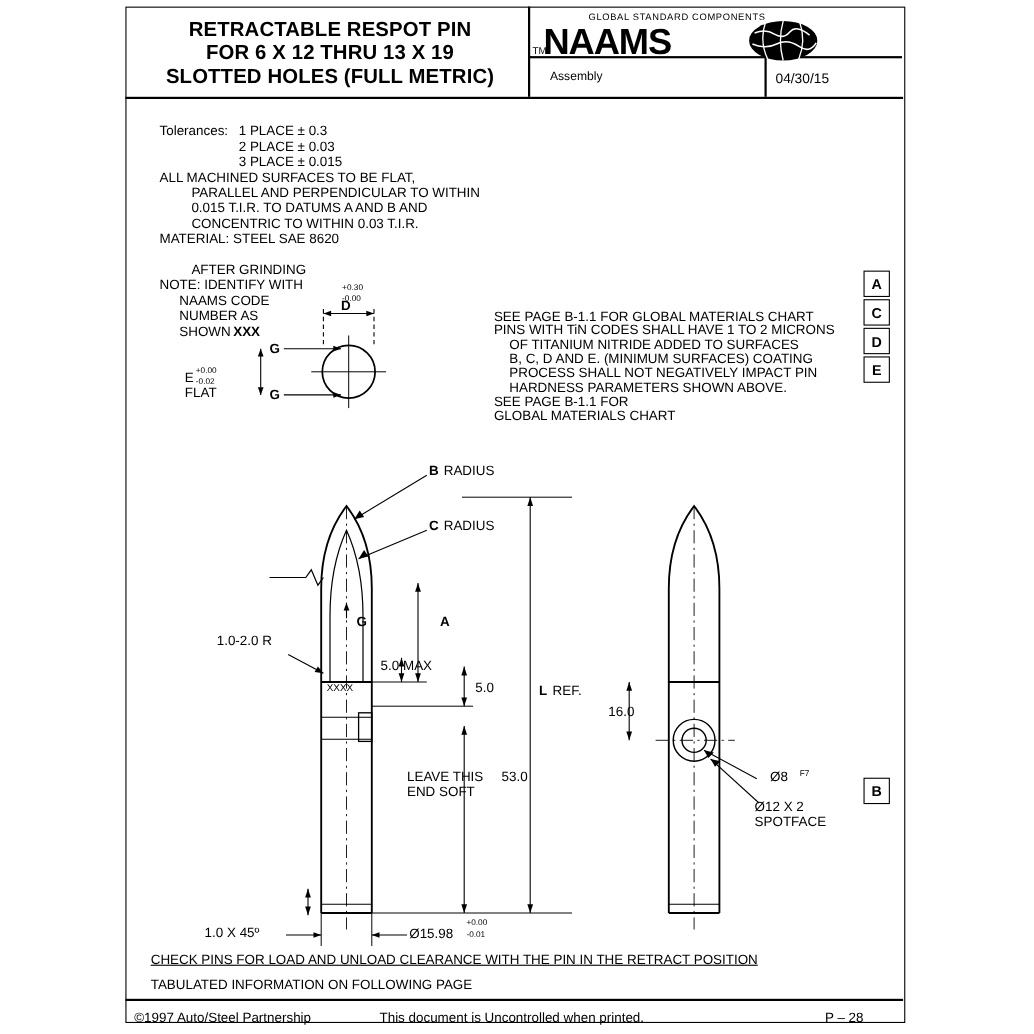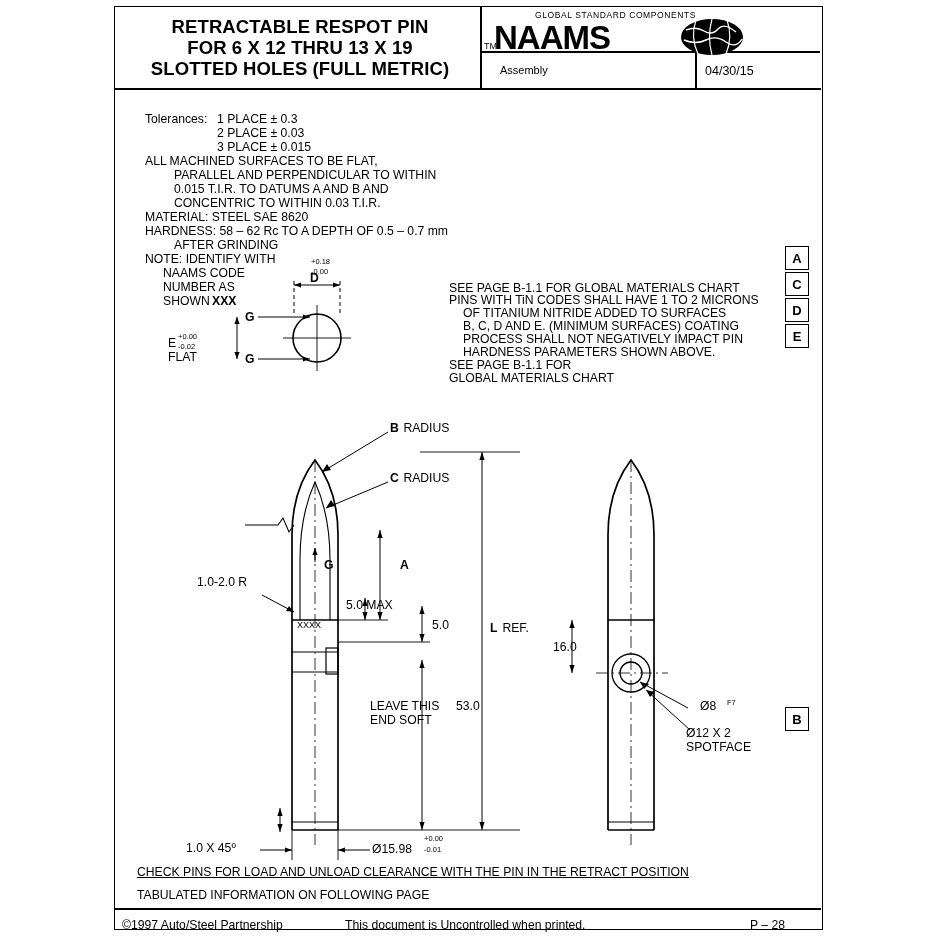--- a/index.html
+++ b/index.html
@@ -83,21 +83,20 @@
   <div class="t" style="left:145px;top:112px;">Tolerances:</div>
   <div class="t" style="left:217px;top:112px;">1 PLACE ± 0.3</div>
   <div class="t" style="left:217px;top:126px;">2 PLACE ± 0.03</div>
   <div class="t" style="left:217px;top:140px;">3 PLACE ± 0.015</div>
 
   <div class="t" style="left:145px;top:154px;">ALL MACHINED SURFACES TO BE FLAT,</div>
   <div class="t" style="left:174px;top:168px;">PARALLEL AND PERPENDICULAR TO WITHIN</div>
   <div class="t" style="left:174px;top:182px;">0.015 T.I.R. TO DATUMS A AND B AND</div>
   <div class="t" style="left:174px;top:196px;">CONCENTRIC TO WITHIN 0.03 T.I.R.</div>
   <div class="t" style="left:145px;top:210px;text-align:center;">MATERIAL: STEEL SAE 8620</div>
-  <div class="t" style="left:145px;top:224px;">HARDNESS: 58 – 62 Rc TO A DEPTH OF 0.5 – 0.7 mm</div>
   <div class="t" style="left:174px;top:238px;">AFTER GRINDING</div>
   <div class="t" style="left:145px;top:252px;">NOTE: IDENTIFY WITH</div>
   <div class="t" style="left:163px;top:266px;">NAAMS CODE</div>
   <div class="t" style="left:163px;top:280px;">NUMBER AS</div>
   <div class="t" style="left:163px;top:294px;">SHOWN </div>
   <div class="tb" style="left:212px;top:294px;">XXX</div>
 
   <div class="t" style="left:449px;top:281px;">SEE PAGE B-1.1 FOR GLOBAL MATERIALS CHART</div>
   <div class="t" style="left:449px;top:293px;">PINS WITH TiN CODES SHALL HAVE 1 TO 2 MICRONS</div>
   <div class="t" style="left:463px;top:306px;">OF TITANIUM NITRIDE ADDED TO SURFACES</div>
@@ -123,21 +122,21 @@
     <line x1="8" y1="62" x2="60" y2="62" stroke="#000" stroke-width="1"></line>
     <polygon points="60,62 53,59.4 53,64.6" fill="#000"></polygon>
     <line x1="8" y1="104" x2="60" y2="104" stroke="#000" stroke-width="1"></line>
     <polygon points="60,104 53,101.4 53,106.6" fill="#000"></polygon>
 
     <line x1="-13" y1="62" x2="-13" y2="104" stroke="#000" stroke-width="1"></line>
     <polygon points="-13,62 -15.6,69 -10.4,69" fill="#000"></polygon>
     <polygon points="-13,104 -15.6,97 -10.4,97" fill="#000"></polygon>
   </svg>
   <div class="tb" style="left:310px;top:271px;">D</div>
-  <div class="t xs" style="left:311px;top:255px;">+0.18</div>
+  <div class="t xs" style="left:311px;top:255px;">+0.30</div>
   <div class="t xs" style="left:311px;top:265px;">-0.00</div>
   <div class="tb" style="left:245px;top:310px;">G</div>
   <div class="tb" style="left:245px;top:352px;">G</div>
   <div class="t" style="left:168px;top:336px;">E</div>
   <div class="t xs" style="left:178px;top:330px;">+0.00</div>
   <div class="t xs" style="left:178px;top:340px;">-0.02</div>
   <div class="t" style="left:168px;top:350px;">FLAT</div>
 
   <svg style="left:270px;top:420px;width:300px;height:430px;" viewBox="0 0 300 430">
 

